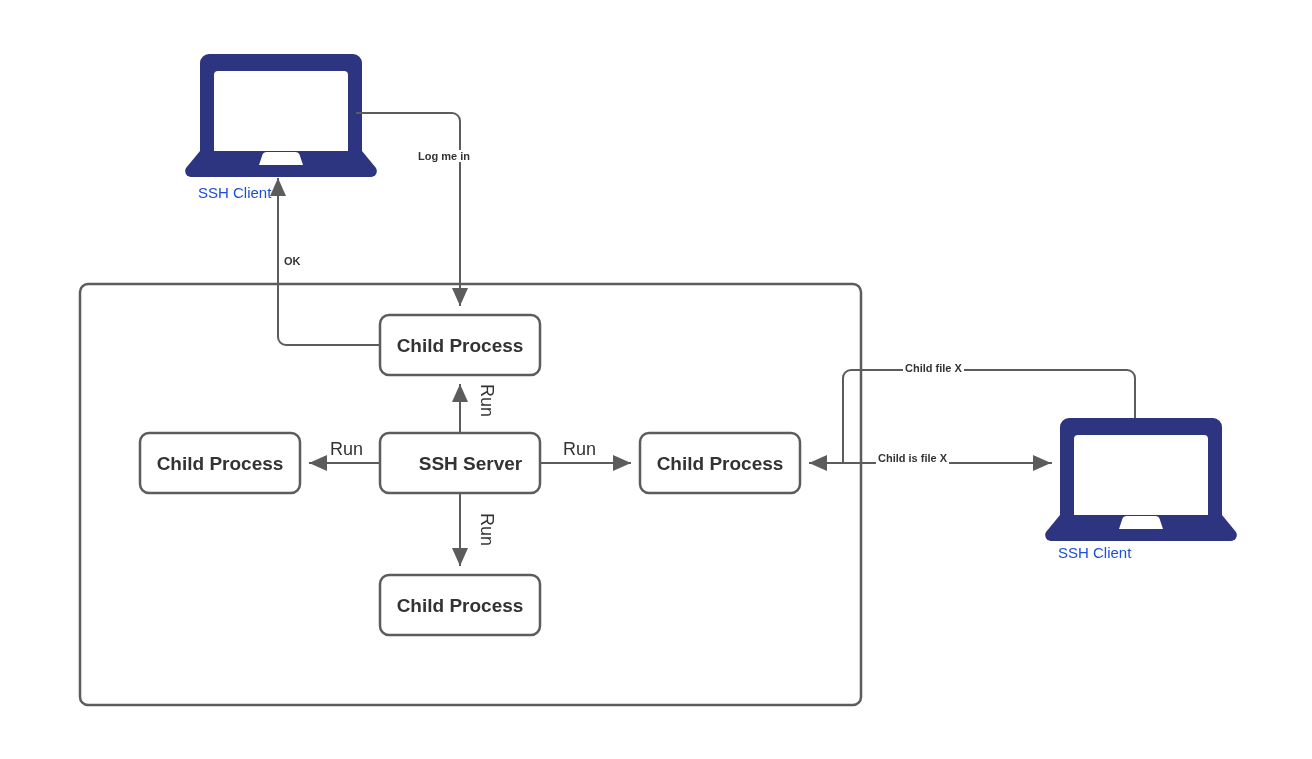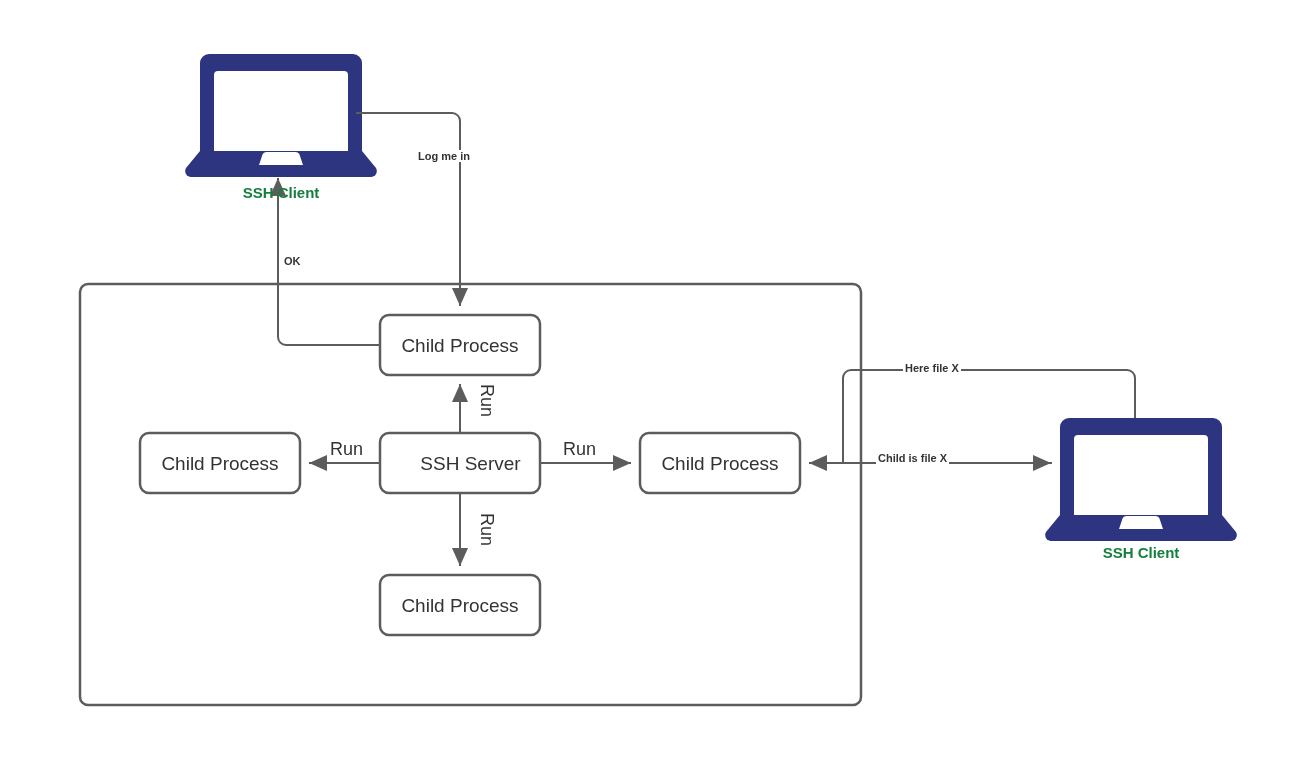--- a/index.html
+++ b/index.html
@@ -16,21 +16,21 @@
     overflow: hidden;
   }
   #canvas svg {
     position: absolute;
     top: 0;
     left: 0;
   }
   .node-label {
     position: absolute;
     font-size: 19px;
-    font-weight: normal;
+    font-weight: bold;
     color: #333333;
     text-align: center;
     white-space: nowrap;
     pointer-events: none;
   }
   .edge-label {
     position: absolute;
     font-size: 11px;
     font-weight: bold;
     color: #333333;
@@ -38,23 +38,22 @@
     background: #ffffff;
     padding: 0 2px;
   }
   .edge-label.plain {
     font-weight: normal;
     font-size: 18px;
   }
   .icon-caption {
     position: absolute;
     font-size: 15px;
-    font-weight: bold;
-    color: #15803d;
-    text-align: center;
+    font-weight: normal;
+    color: #1d4ed8;
     white-space: nowrap;
   }
   .rot-label {
     transform: rotate(90deg);
     transform-origin: center center;
   }
 </style>
 </head>
 <body>
 
@@ -128,17 +127,17 @@
   <div class="edge-label" style="left:282px; top:255px;">OK</div>
 
   <div class="edge-label plain rot-label" style="left:468px; top:390px;">Run</div>
 
   <div class="edge-label plain" style="left:328px; top:439px;">Run</div>
 
   <div class="edge-label plain" style="left:561px; top:439px;">Run</div>
 
   <div class="edge-label plain rot-label" style="left:468px; top:519px;">Run</div>
 
-  <div class="edge-label" style="left:903px; top:362px;">Here file X</div>
+  <div class="edge-label" style="left:903px; top:362px;">Child file X</div>
 
   <div class="edge-label" style="left:876px; top:452px;">Child is file X</div>
 
 </div>
 
 </body></html>

